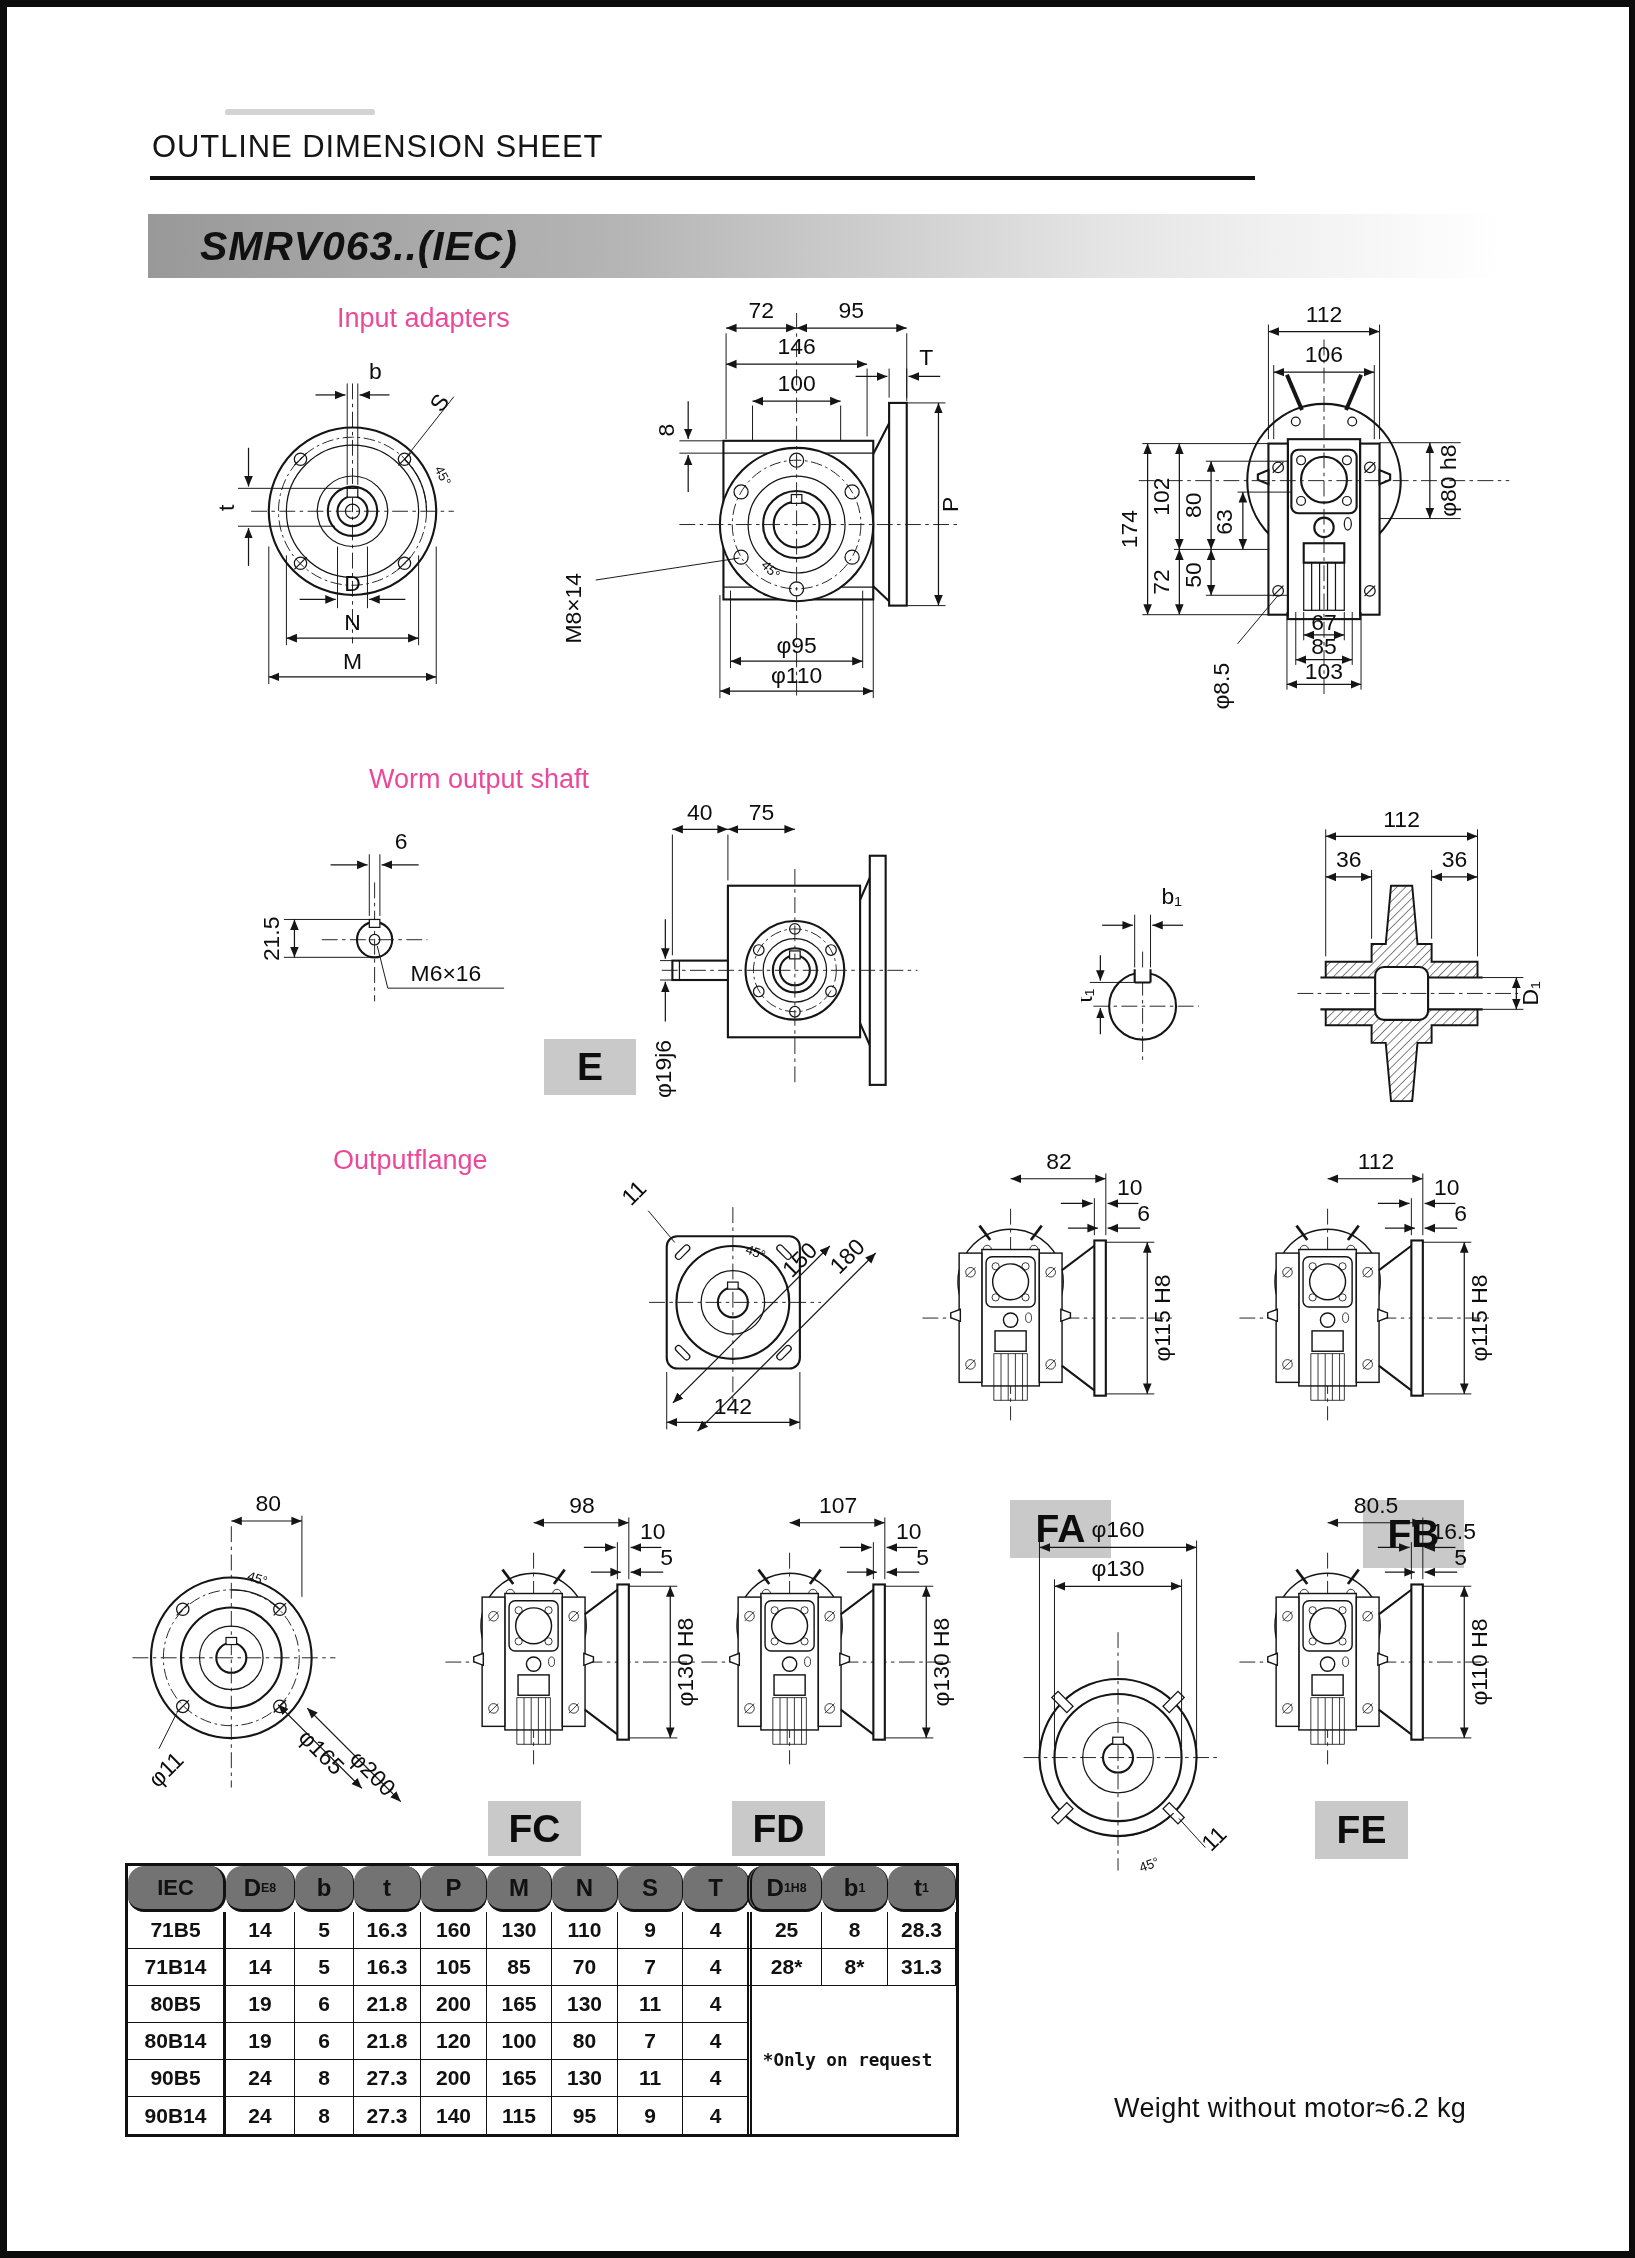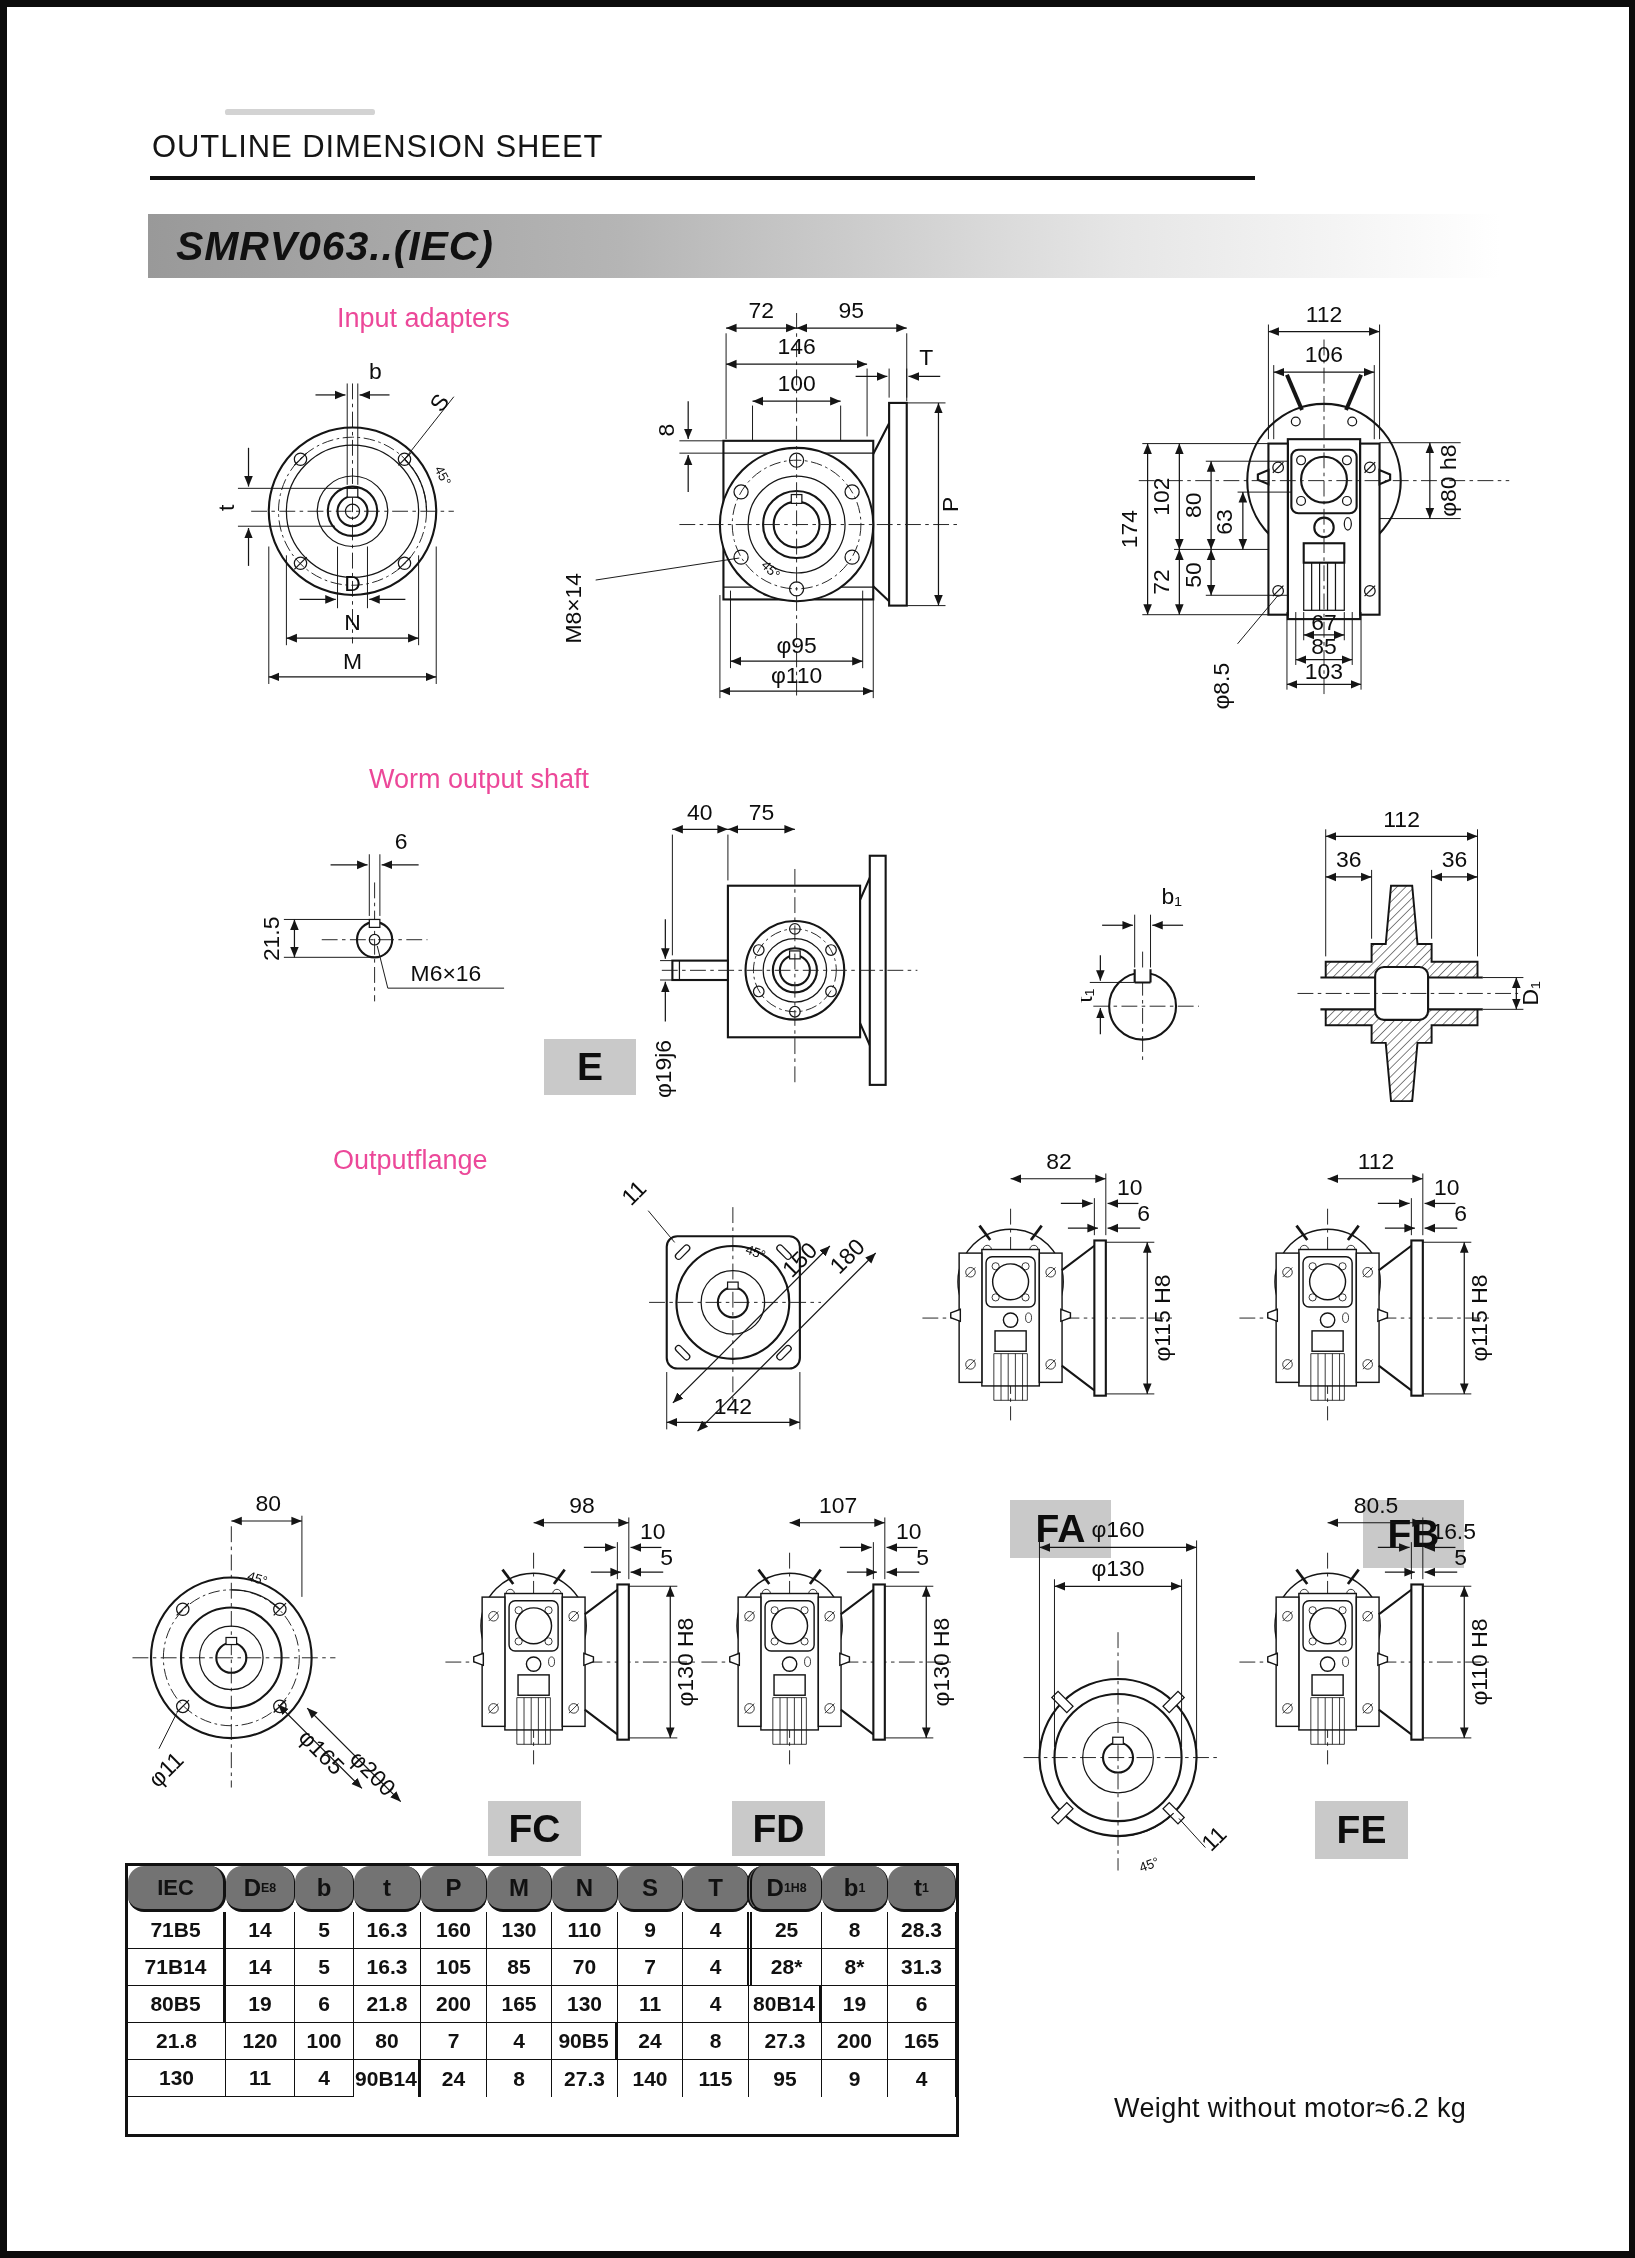--- a/index.html
+++ b/index.html
@@ -6,21 +6,21 @@
   #sheet{position:relative;width:1636px;height:2258px;background:#fff;overflow:hidden;
          font-family:"Liberation Sans",sans-serif;color:#111;}
   #frame{position:absolute;inset:0;border:7px solid #0c0c0c;pointer-events:none;}
   .abs{position:absolute;}
   #doc-title{left:152px;top:129px;font-size:31px;letter-spacing:0.9px;color:#151515;}
   #title-rule{left:150px;top:176px;width:1105px;height:4.4px;background:#111;}
   #artifact{left:225px;top:109px;width:150px;height:6.2px;background:#c4c4c4;border-radius:2.6px;opacity:.75;}
   #model-bar{left:148px;top:214px;width:1352px;height:64px;
     background:linear-gradient(90deg,#999 0%,#b5b5b5 35%,#e6e6e6 72%,#fff 100%);
     display:flex;align-items:center;}
-  #model-bar span{font-size:41px;font-weight:bold;font-style:italic;padding-left:28px;letter-spacing:0.9px;}
+  #model-bar span{font-size:41px;font-weight:bold;font-style:italic;padding-left:52px;letter-spacing:0.9px;}
   .sec{font-size:27px;color:#ec4899;}
   .tag{background:#c9c9c9;display:flex;align-items:center;justify-content:center;
        font-weight:bold;font-size:39px;color:#0d0d0d;}
   
   .s1{fill:none;stroke:#151515;stroke-width:1.4px;}
   .s2{fill:none;stroke:#151515;stroke-width:2.4px;}
   .s4{fill:none;stroke:#151515;stroke-width:4.5px;}
   .s1f{fill:#fff;stroke:#151515;stroke-width:1.4px;}
   .s2f{fill:#fff;stroke:#151515;stroke-width:2.4px;}
   .cl{fill:none;stroke:#222;stroke-width:1.1px;stroke-dasharray:18 5 4 5;}
@@ -874,20 +874,21 @@
     <div class="c v">16.3</div>
     <div class="c v">105</div>
     <div class="c v">85</div>
     <div class="c v">70</div>
     <div class="c v">7</div>
     <div class="c v">4</div>
     <div class="c v dd">28*</div>
     <div class="c v">8*</div>
     <div class="c v">31.3</div>
 
+    <div class="note-cell nb">*Only on request</div>
 
     <div class="c iec v">80B5</div>
     <div class="c v">19</div>
     <div class="c v">6</div>
     <div class="c v">21.8</div>
     <div class="c v">200</div>
     <div class="c v">165</div>
     <div class="c v">130</div>
     <div class="c v">11</div>
     <div class="c v">4</div>

